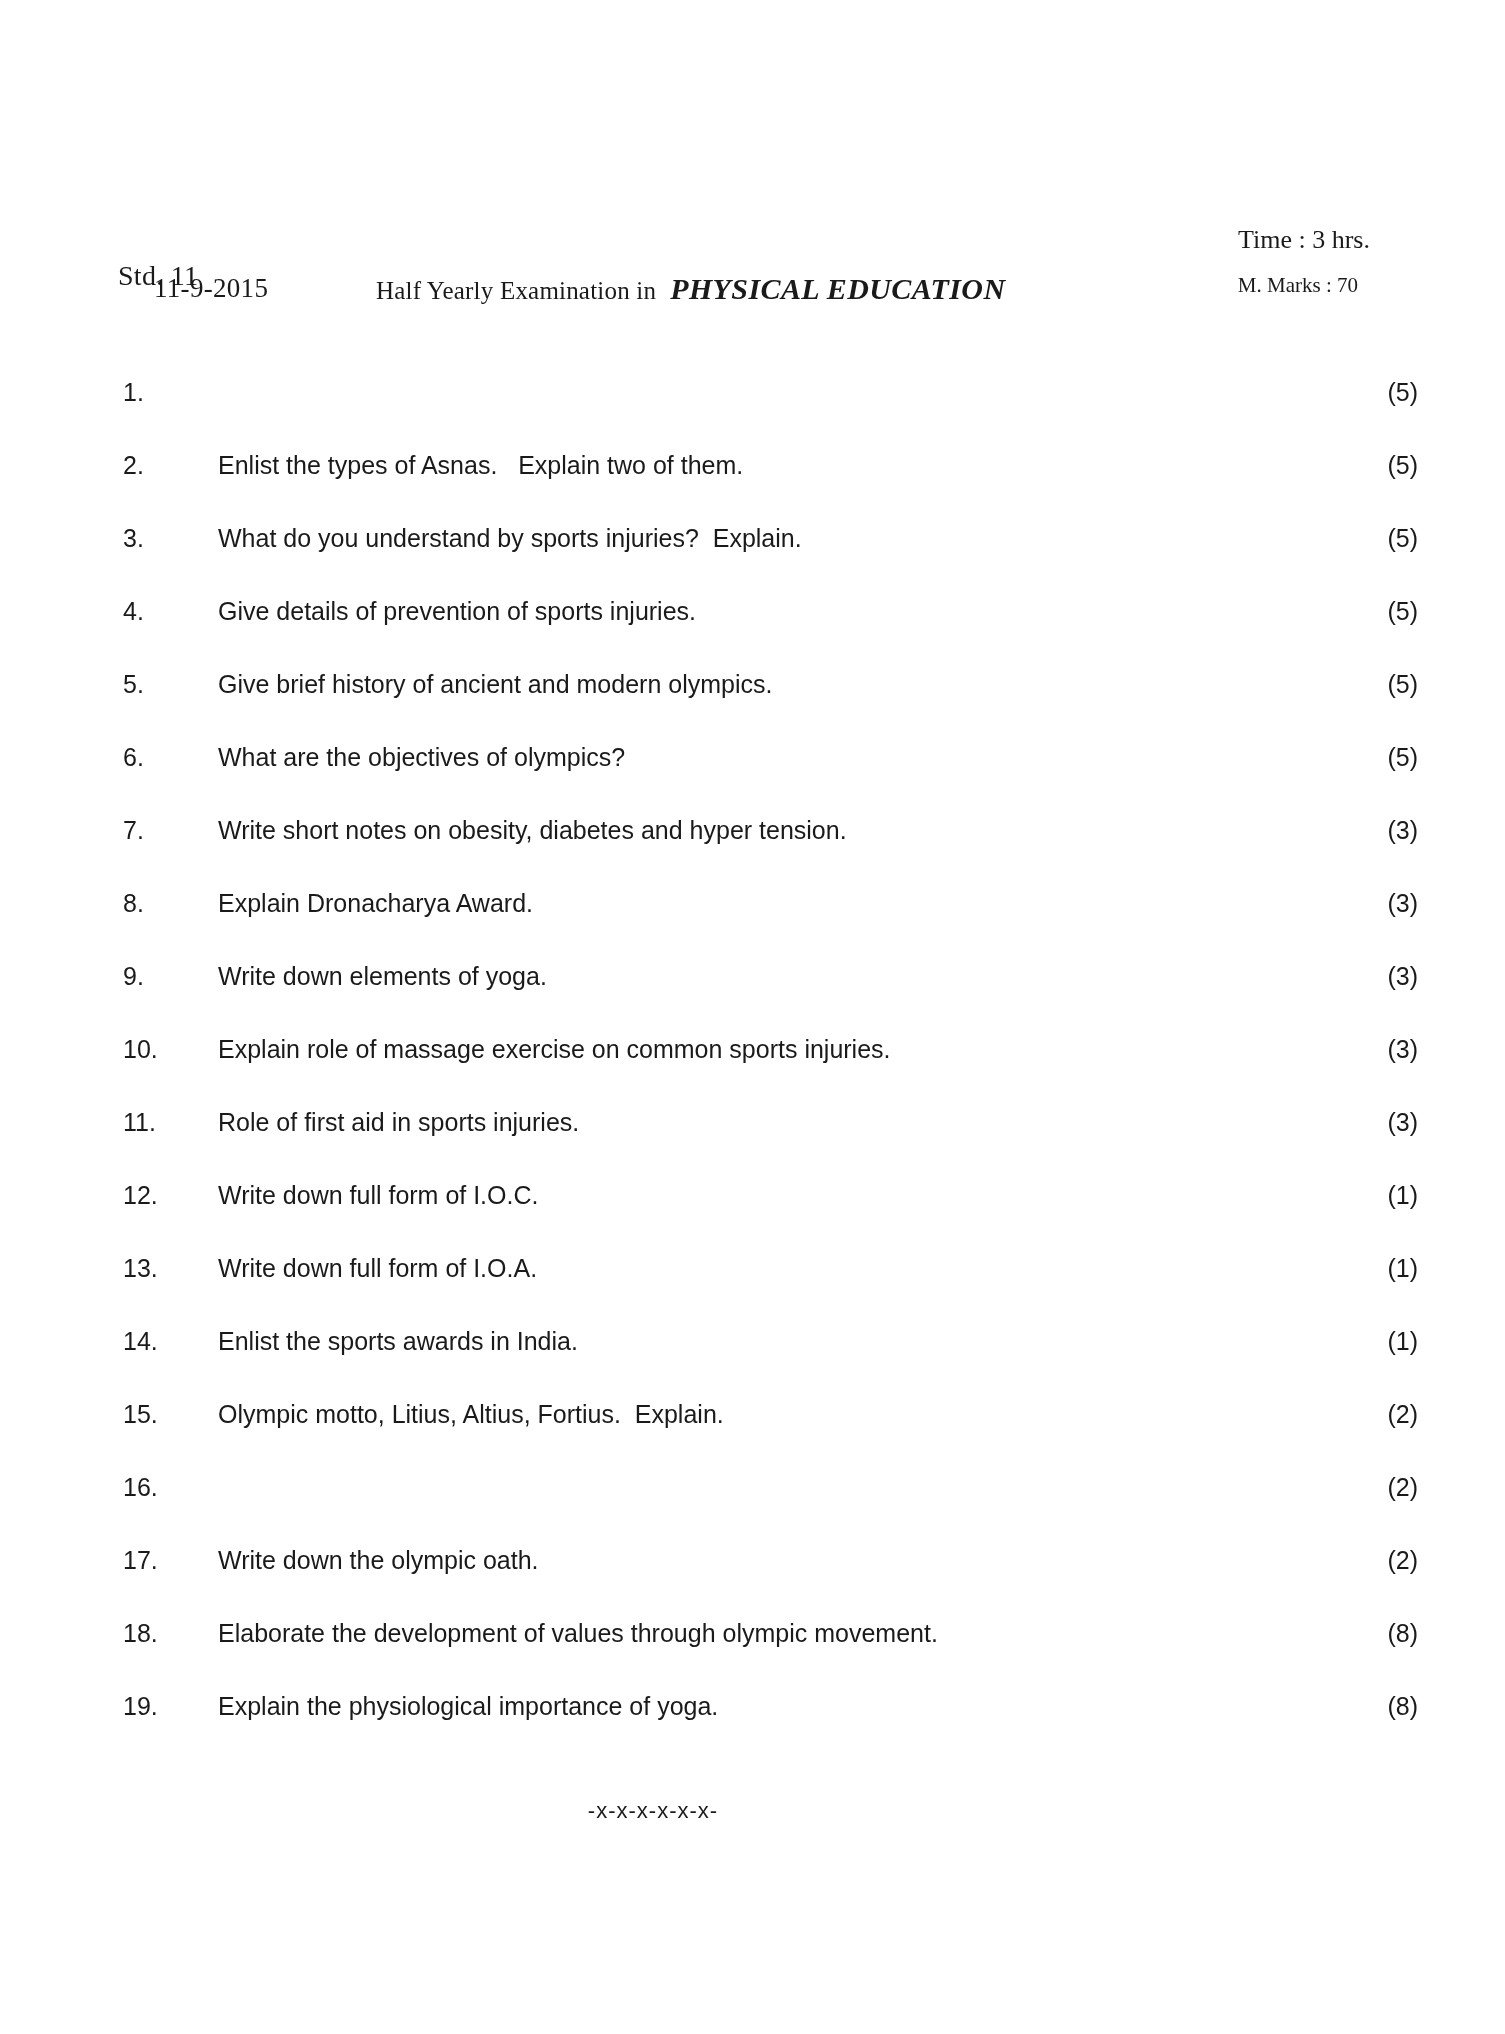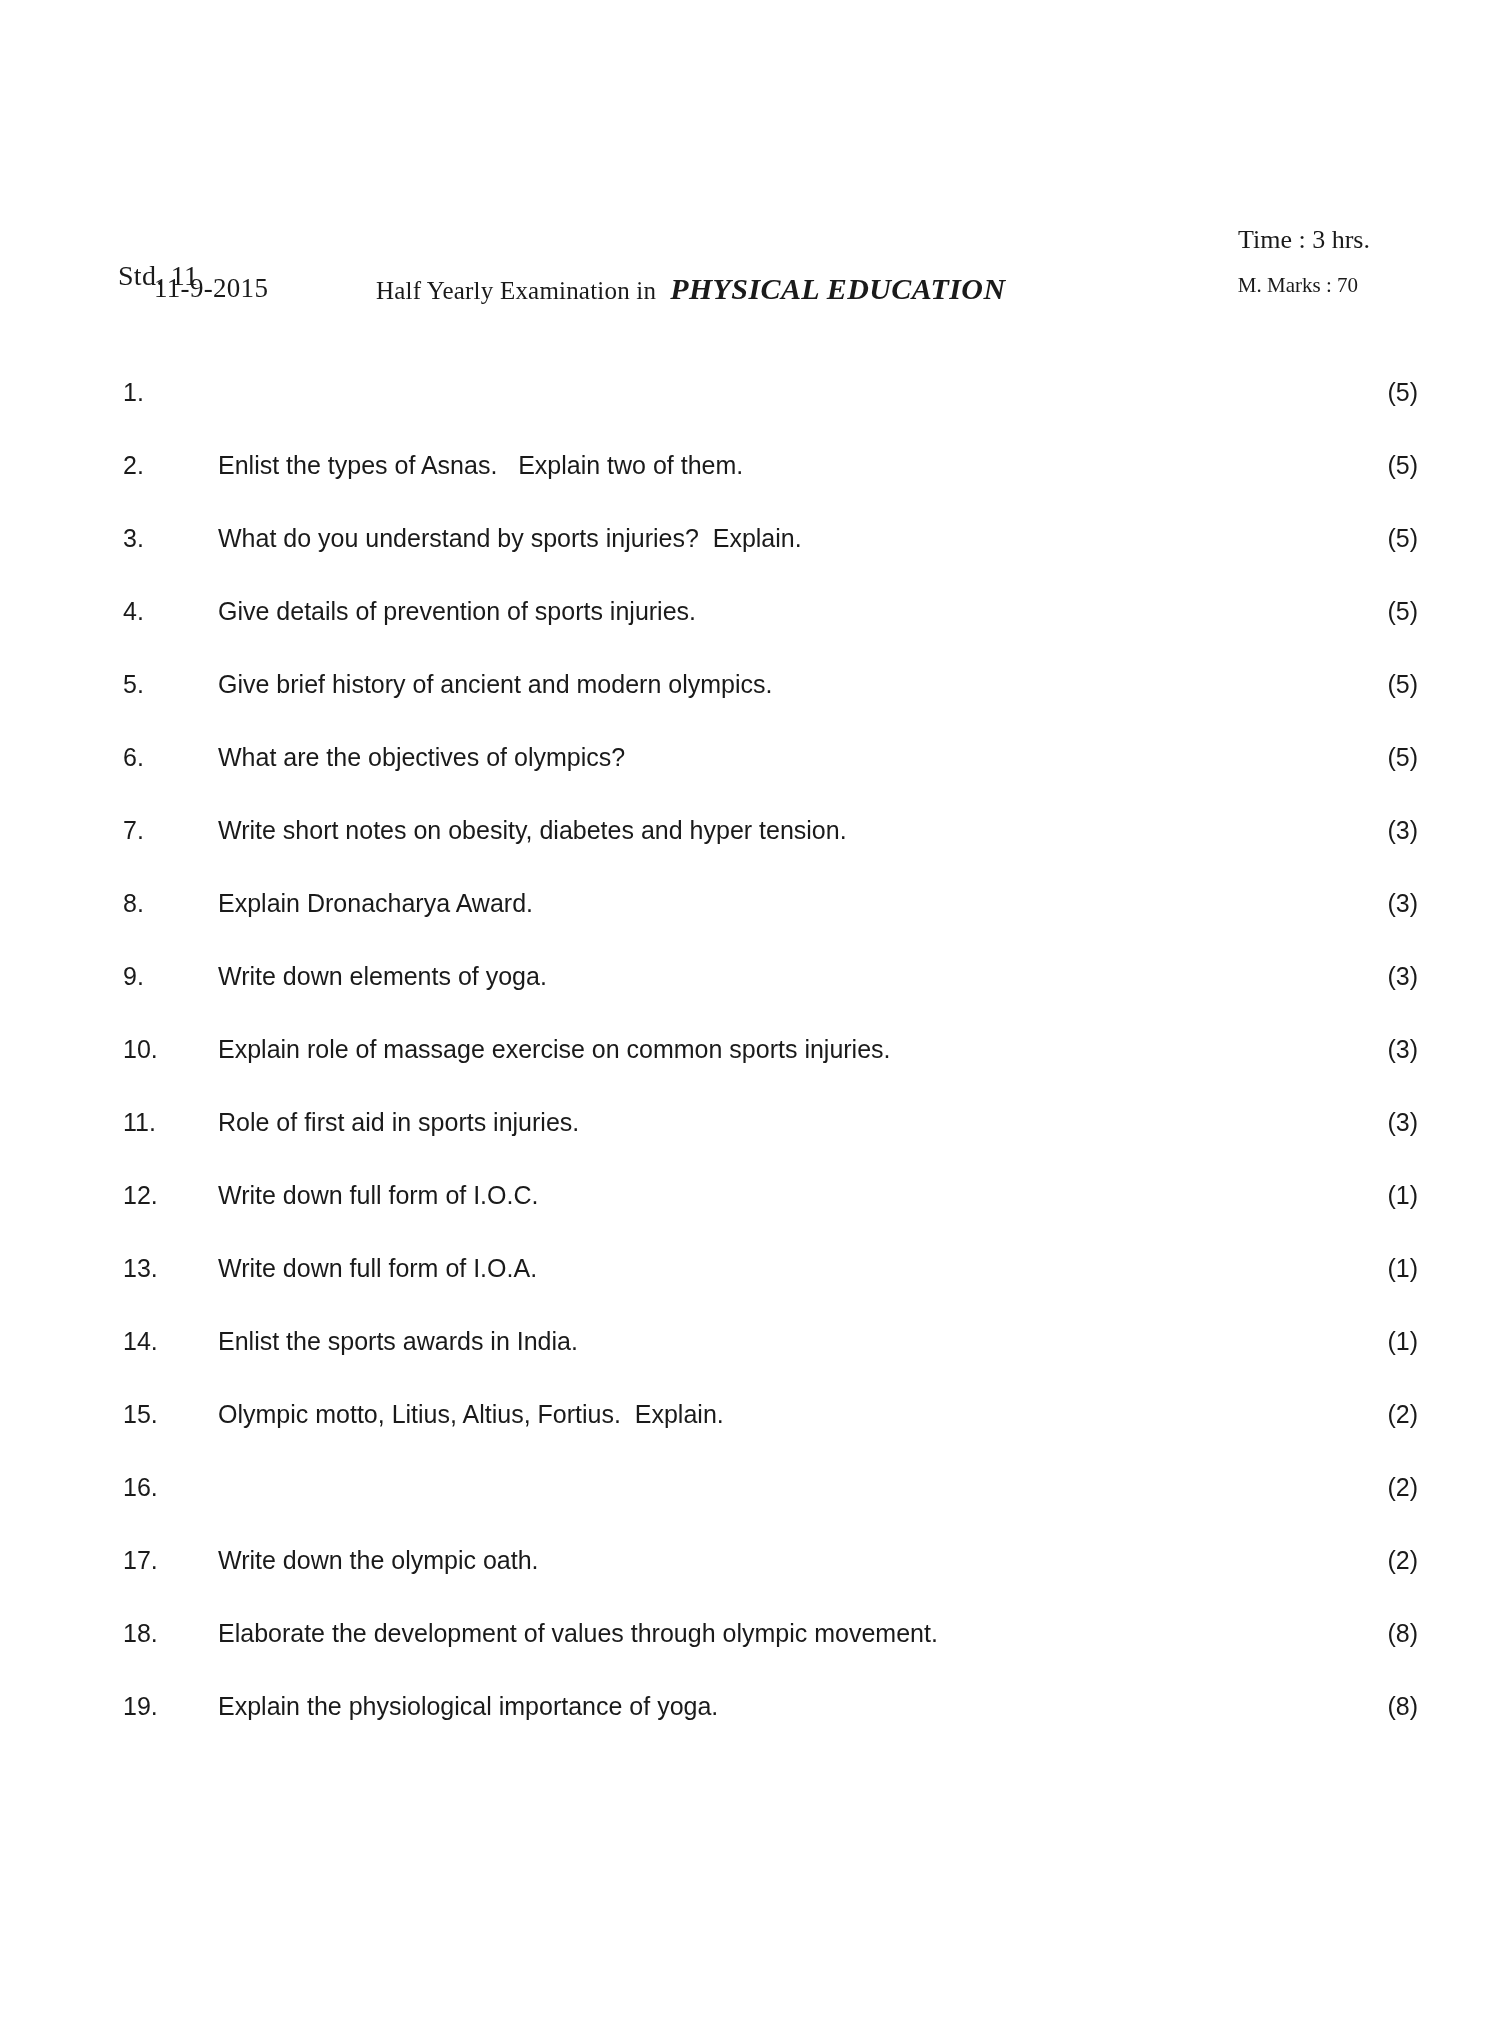--- a/index.html
+++ b/index.html
@@ -253,15 +253,16 @@
       </div>
 
       <div class="qrow">
         <span class="qnum">19.</span>
         <span class="qtext">Explain the physiological importance of yoga.</span>
         <span class="qmarks">(8)</span>
       </div>
 
     </div>
 
+    <div class="footer">-x-x-x-x-x-x-</div>
 
   </div>
 </div>
 
 </body></html>

